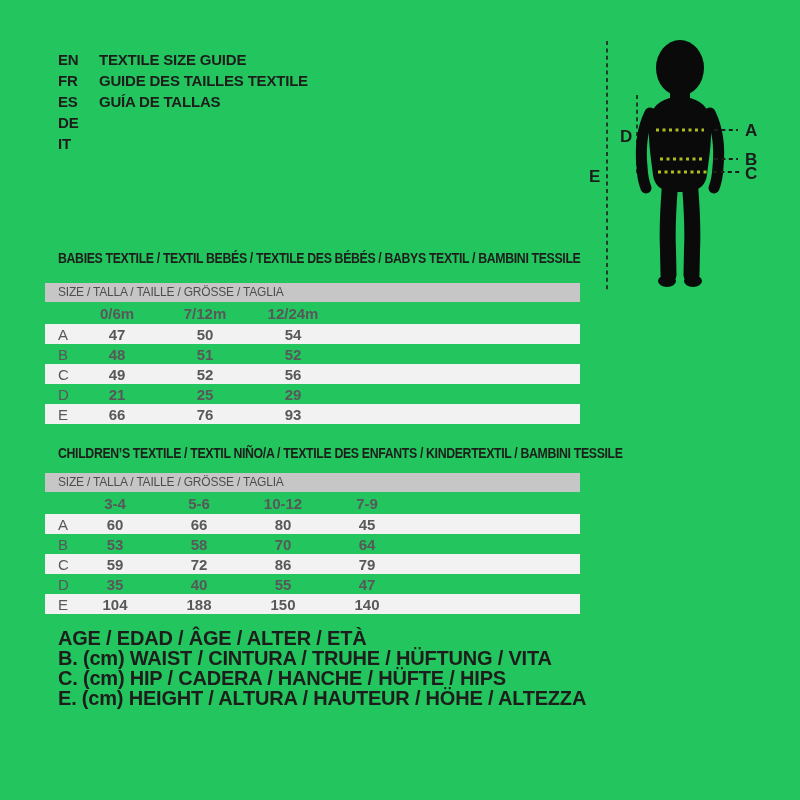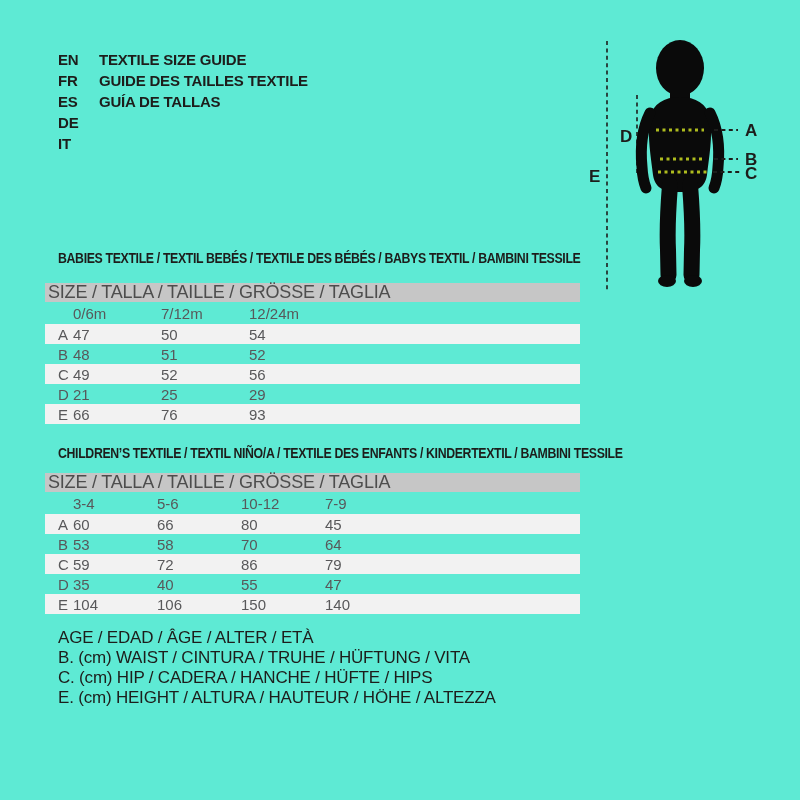--- a/index.html
+++ b/index.html
@@ -1,17 +1,17 @@
 <!DOCTYPE html>
 <html><head>
 <meta charset="utf-8">
 <style>
   html,body { margin:0; padding:0; background:#ffffff; }
   .page {
-    position:relative; width:800px; height:800px; background:#5eead4;
+    position:relative; width:800px; height:800px; background:#22c55e;
     font-family:"Liberation Sans", sans-serif; overflow:hidden;
   }
 
   
   .lang-list { position:absolute; left:58px; top:49px; }
   .lang-row { display:flex; height:21px; align-items:center;
               font-size:15px; font-weight:700; color:#1d1d1b; letter-spacing:-0.2px; }
   .lang-code { width:41px; }
   .lang-title { white-space:nowrap; }
 
@@ -21,38 +21,38 @@
 
   
   .section-title { position:absolute; left:58px; font-size:14px; font-weight:700;
                    color:#1d1d1b; letter-spacing:-0.4px; white-space:nowrap;
                    transform:scaleX(0.88); transform-origin:left center; }
   .title-babies { top:250px; }
   .title-children { top:445px; }
 
   
   .size-bar { position:absolute; left:45px; width:535px; height:19px; background:#c6c6c6;
-              color:#4d4d4d; font-size:18px; line-height:19px; padding-left:3px;
+              color:#4d4d4d; font-size:12px; line-height:19px; padding-left:13px;
               box-sizing:border-box; letter-spacing:-0.2px; white-space:nowrap; }
   .bar-babies { top:283px; }
   .bar-children { top:473px; }
 
   
   .tbl { position:absolute; left:45px; width:535px; }
   .tbl-babies { top:302px; }
   .tbl-children { top:492px; }
   .t-row { display:flex; height:20px; align-items:center; font-size:15px; color:#58585a; }
   .t-row.head { height:22px; }
   .t-row.stripe { background:#f2f2f2; }
   .c-lab { width:28px; padding-left:13px; box-sizing:border-box; flex:none; }
-  .c-val { width:88px; flex:none; }
+  .c-val { width:88px; text-align:center; flex:none;font-weight:bold; }
   .tbl-children .c-val { width:84px; }
 
   
-  .legend { position:absolute; left:58px; top:628px; font-size:17px; font-weight:400;
+  .legend { position:absolute; left:58px; top:628px; font-size:20px; font-weight:700;
             color:#1d1d1b; letter-spacing:-0.2px; }
   .legend-line { height:20px; line-height:20px; white-space:nowrap; }
 </style>
 </head>
 <body>
 
 <div class="page">
 
   <div class="lang-list">
     <div class="lang-row">
@@ -185,21 +185,21 @@
     <div class="t-row">
       <span class="c-lab">D</span>
       <span class="c-val">35</span>
       <span class="c-val">40</span>
       <span class="c-val">55</span>
       <span class="c-val">47</span>
     </div>
     <div class="t-row stripe">
       <span class="c-lab">E</span>
       <span class="c-val">104</span>
-      <span class="c-val">106</span>
+      <span class="c-val">188</span>
       <span class="c-val">150</span>
       <span class="c-val">140</span>
     </div>
   </div>
 
   <div class="legend">
     <div class="legend-line">AGE / EDAD / ÂGE / ALTER / ETÀ</div>
     <div class="legend-line">B. (cm) WAIST / CINTURA / TRUHE / HÜFTUNG / VITA</div>
     <div class="legend-line">C. (cm) HIP / CADERA / HANCHE / HÜFTE / HIPS</div>
     <div class="legend-line">E. (cm) HEIGHT / ALTURA / HAUTEUR / HÖHE / ALTEZZA</div>

